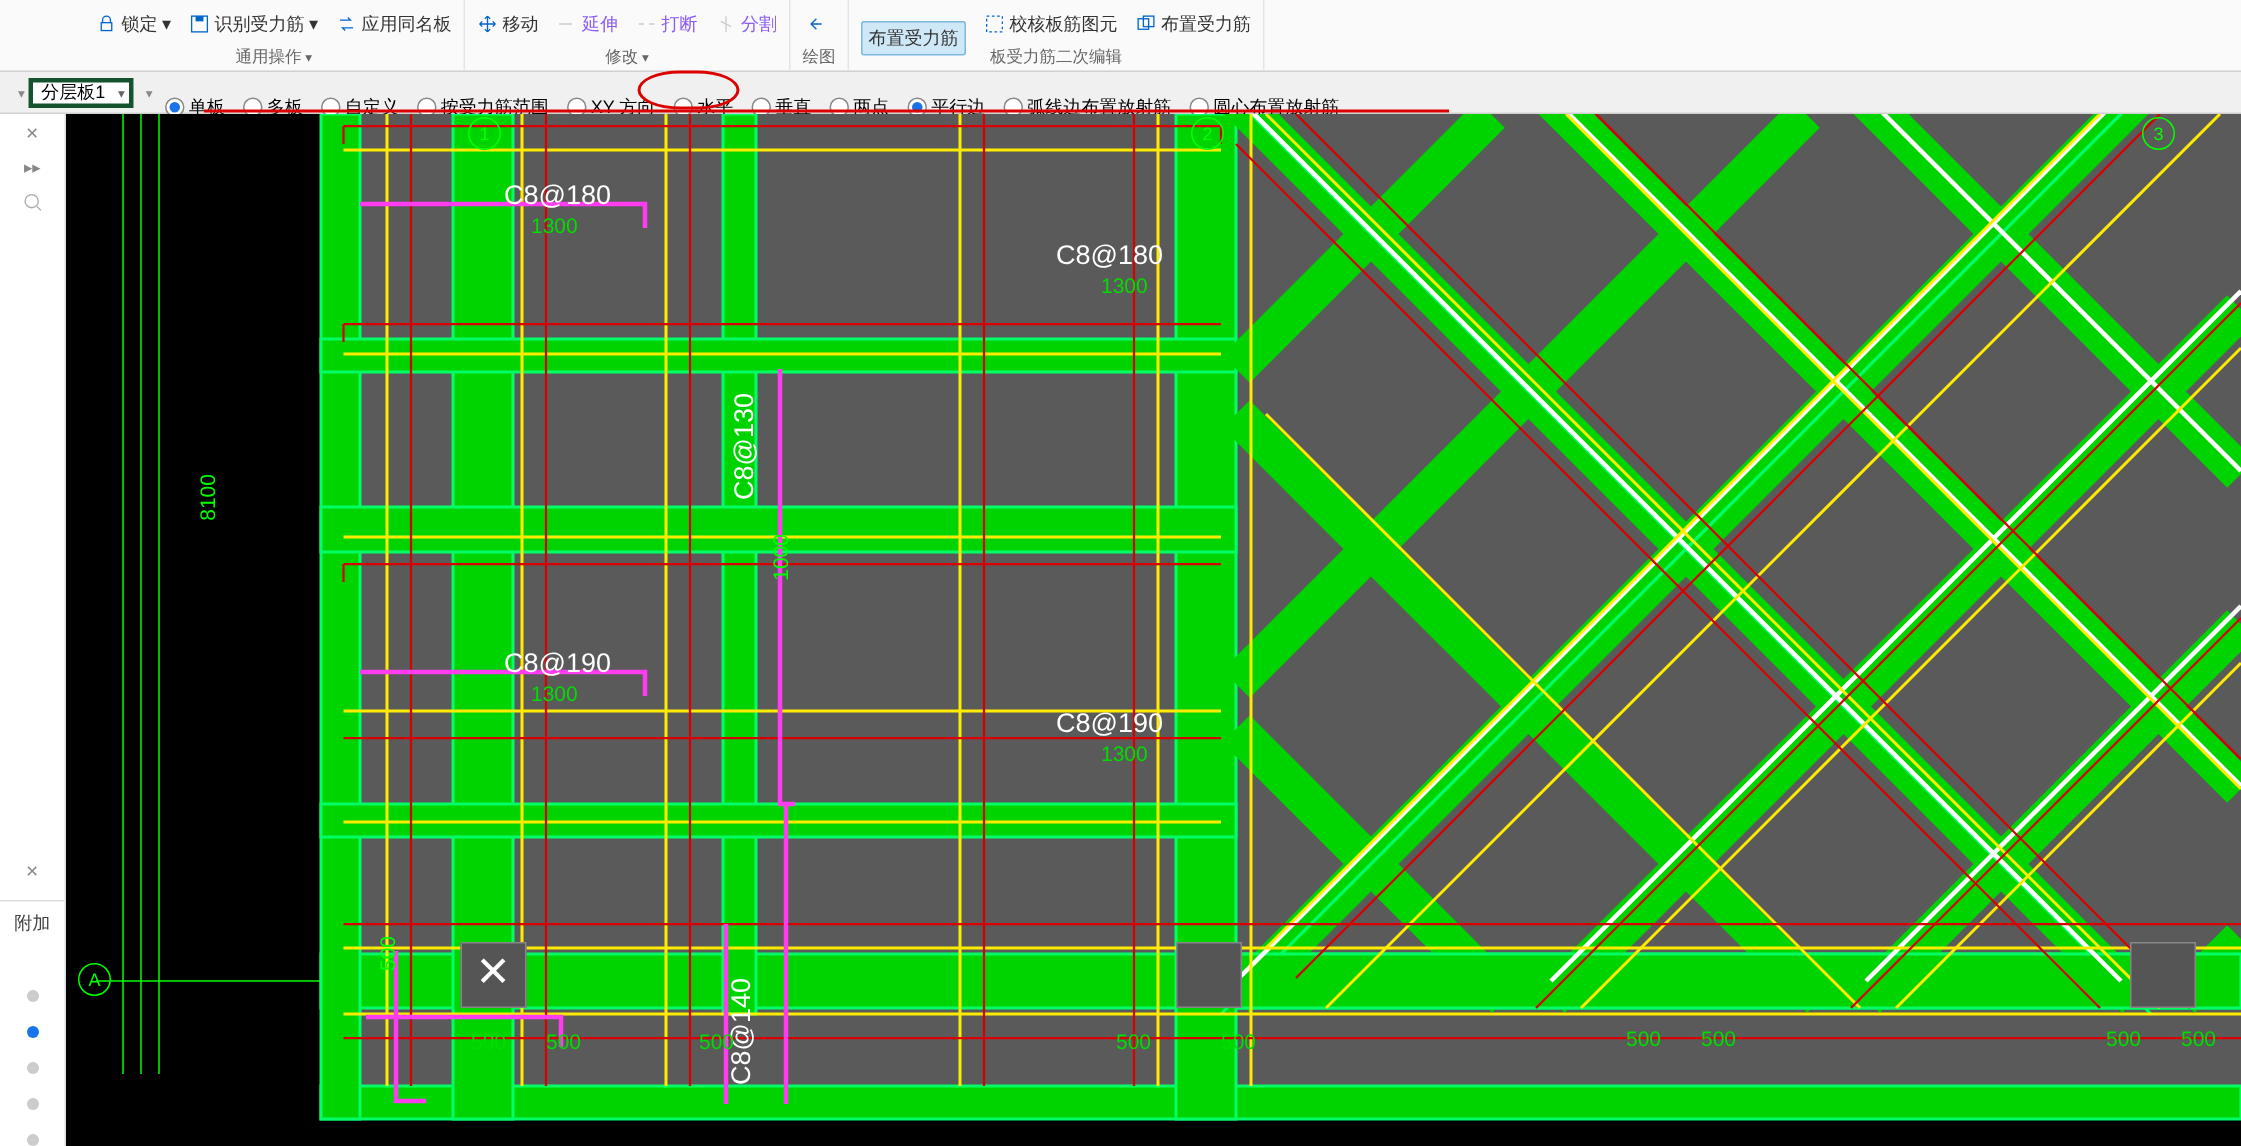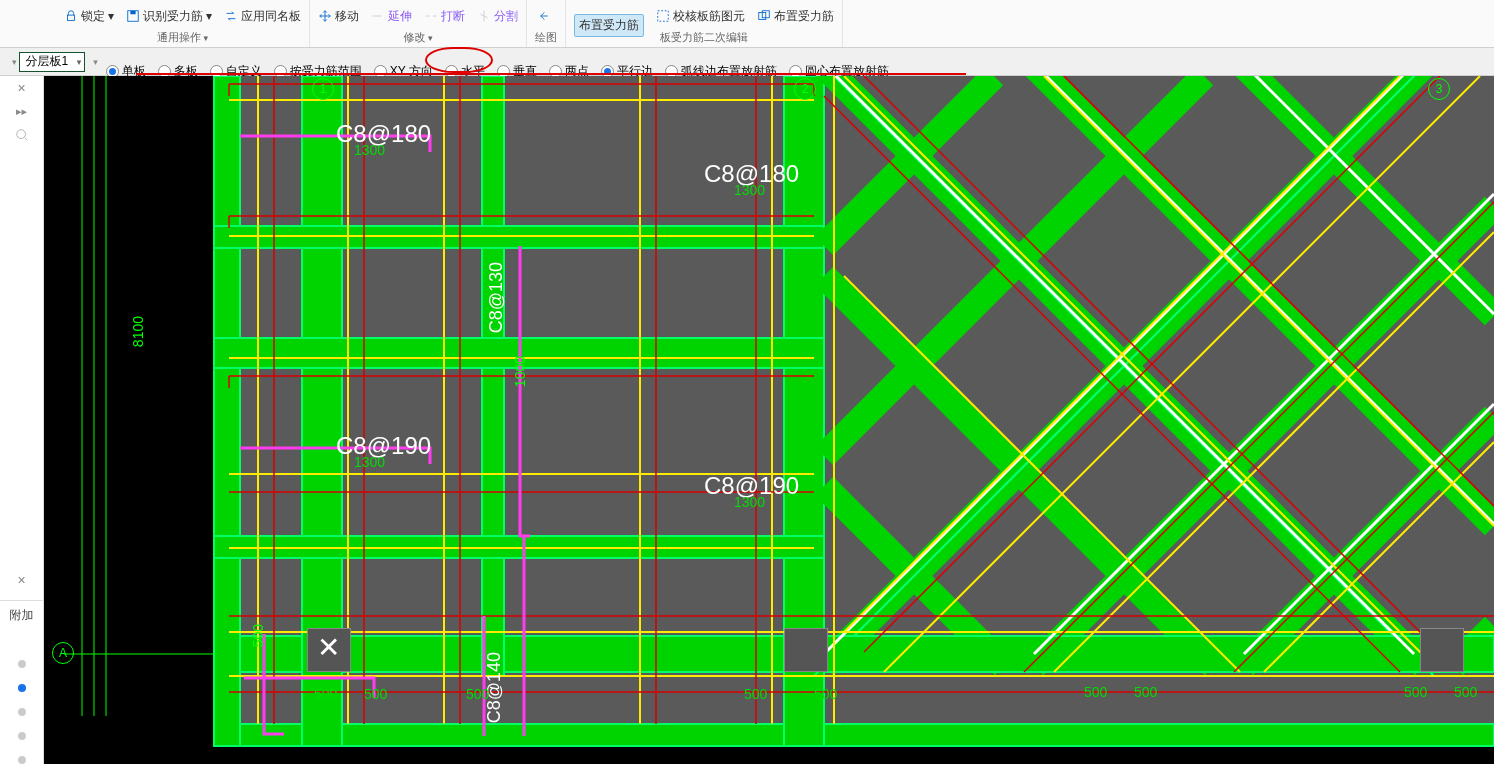--- a/index.html
+++ b/index.html
@@ -69,21 +69,21 @@
       border-bottom: 1px solid #d0d0d0;
       display: flex;
       align-items: center;
       padding: 0 4px;
       gap: 2px;
       position: relative;
     }
     .combo {
       display: flex;
       align-items: center;
-      border: 1px solid #14532d;
+      border: 3px solid #14532d;
       background: #fff;
       height: 20px;
       padding: 0 16px 0 6px;
       position: relative;
       margin-right: 6px;
     }
     .combo::after {
       content: "▾";
       position: absolute;
       right: 3px;
@@ -194,21 +194,21 @@
       top: 0;
       width: 100%;
       height: 100%;
     }
     
     
     .cad-label {
       position: absolute;
       color: #fff;
       font-family: Arial, sans-serif;
-      font-size: 24px;
+      font-size: 18px;
       white-space: nowrap;
       pointer-events: none;
     }
     .cad-label.dim { font-size: 14px; color: #0d0; }
     .axis-bubble {
       position: absolute;
       width: 22px;
       height: 22px;
       border: 1px solid #0f0;
       border-radius: 50%;

